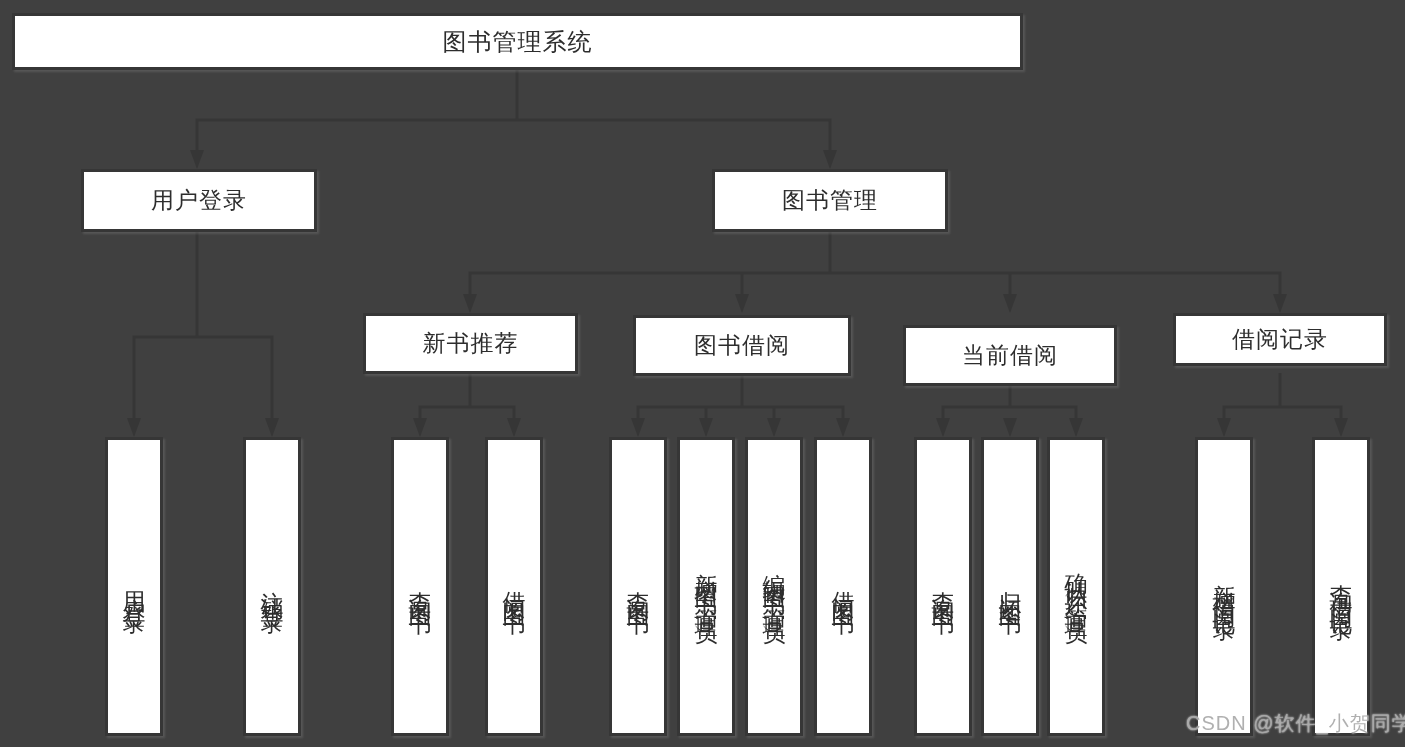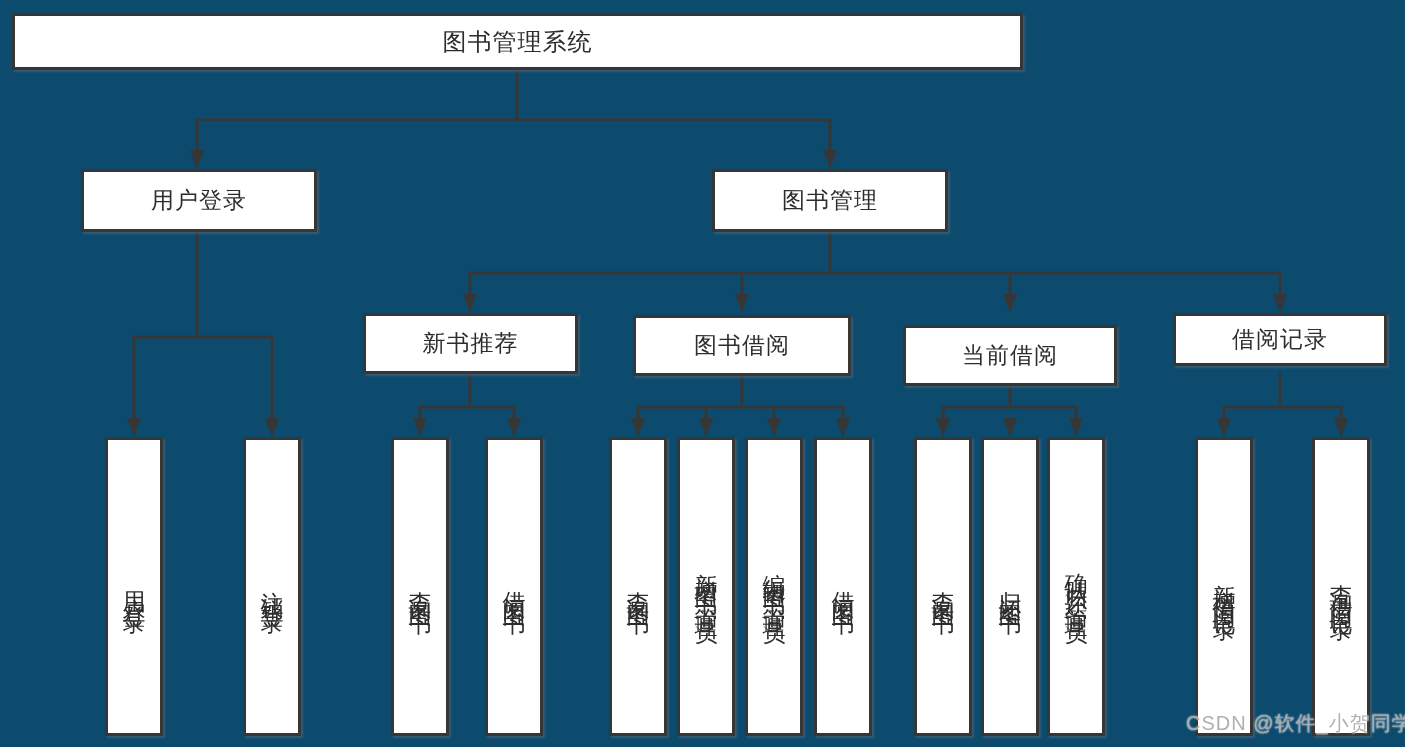--- a/index.html
+++ b/index.html
@@ -1,20 +1,20 @@
 <!DOCTYPE html>
 <html><head>
 <meta charset="utf-8">
 <style>
   html, body { margin: 0; padding: 0; background: #ffffff; }
   .canvas {
     position: relative;
     width: 1405px;
     height: 747px;
-    background: #0c4a6e;
+    background: #404040;
     font-family: "Liberation Sans", sans-serif;
     overflow: hidden;
   }
   .node {
     position: absolute;
     box-sizing: border-box;
     border: 3px solid #363636;
     background: #ffffff;
     display: flex;
     align-items: center;

